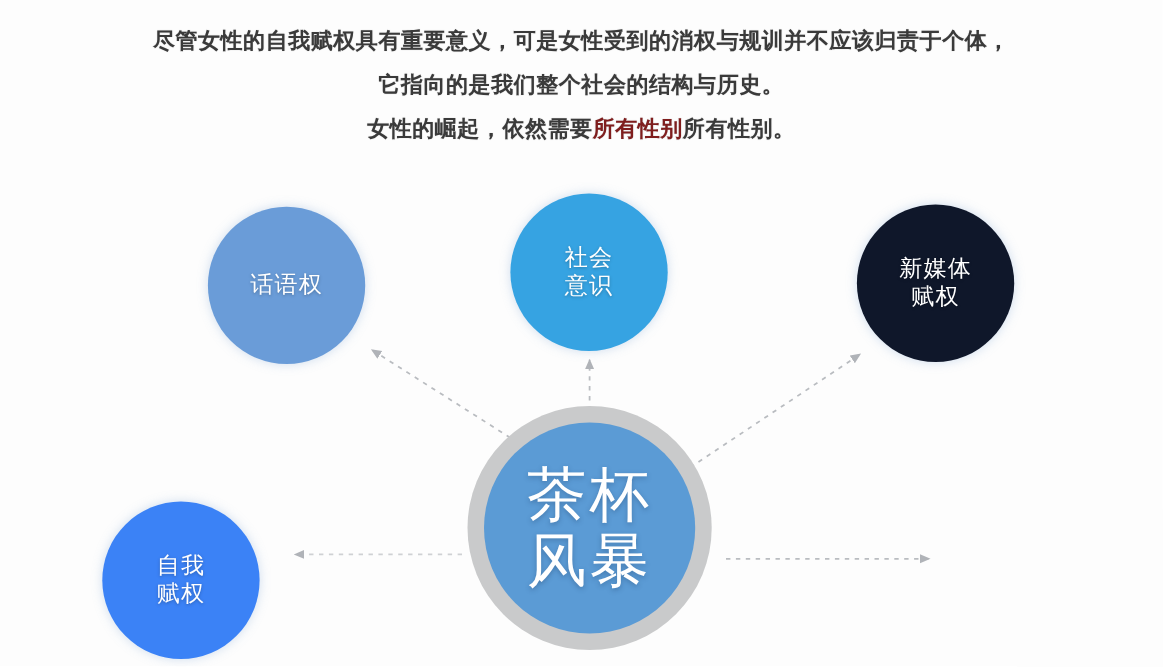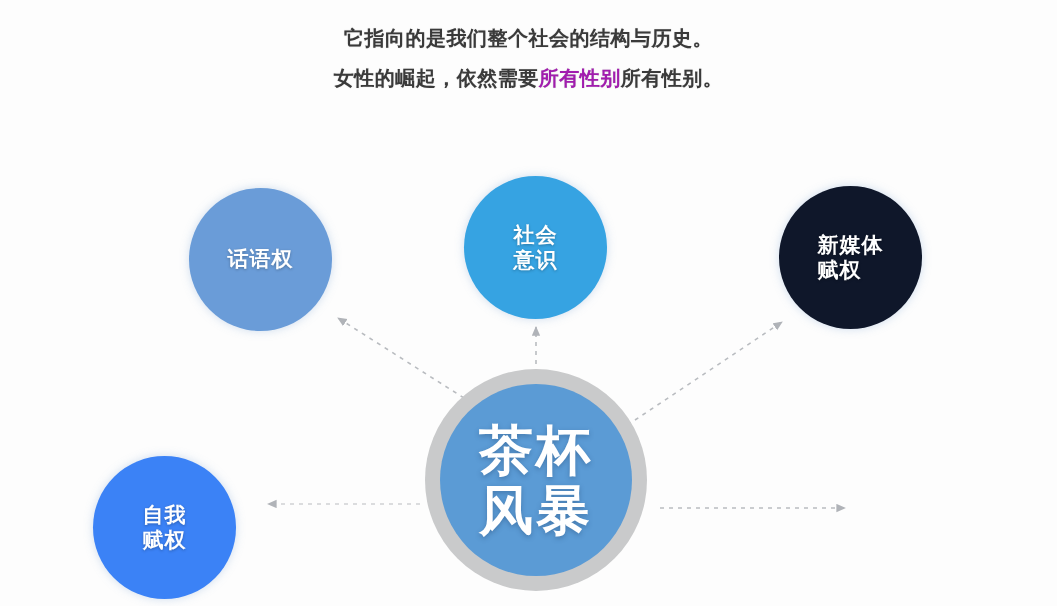--- a/index.html
+++ b/index.html
@@ -30,43 +30,43 @@
     font-weight: 700;
     letter-spacing: 0.5px;
     line-height: 40px;
     text-shadow: 0 0 1px rgba(120,120,120,0.45);
   }
   .caption .line {
     display: block;
     white-space: nowrap;
   }
   .caption .hl {
-    color: #a21caf;
+    color: #7f1d1d;
   }
 
   
   #links {
     position: absolute;
     left: 0;
     top: 0;
     width: 1057px;
     height: 606px;
     pointer-events: none;
   }
 
   
   .node {
     position: absolute;
     border-radius: 50%;
     display: flex;
     align-items: center;
     justify-content: center;
-    text-align: left;
+    text-align: center;
     color: #ffffff;
-    font-weight: 700;
+    font-weight: 400;
     line-height: 1.18;
     box-shadow: 0 0 10px rgba(120,160,210,0.35);
     user-select: none;
   }
   .node .label {
     display: block;
     text-shadow: 0 1px 3px rgba(0,0,0,0.28);
     letter-spacing: 1px;
   }
 
@@ -134,20 +134,21 @@
     background: #3d78b8;
     font-size: 21px;
   }
 </style>
 </head>
 <body>
 
 <div id="stage">
 
   <div class="caption">
+    <span class="line">尽管女性的自我赋权具有重要意义，可是女性受到的消权与规训并不应该归责于个体，</span>
     <span class="line">它指向的是我们整个社会的结构与历史。</span>
     <span class="line"><span>女性的崛起，依然需要</span><span class="hl">所有性别</span><span>所有性别。</span></span>
   </div>
 
   <svg id="links" viewBox="0 0 1057 606">
     <defs>
       <marker id="arrowhead" markerWidth="7" markerHeight="7" refX="5.4" refY="2.6" orient="auto">
         <path d="M0,0 L6,2.6 L0,5.2 z" fill="#b0b3b8"></path>
       </marker>
     </defs>

